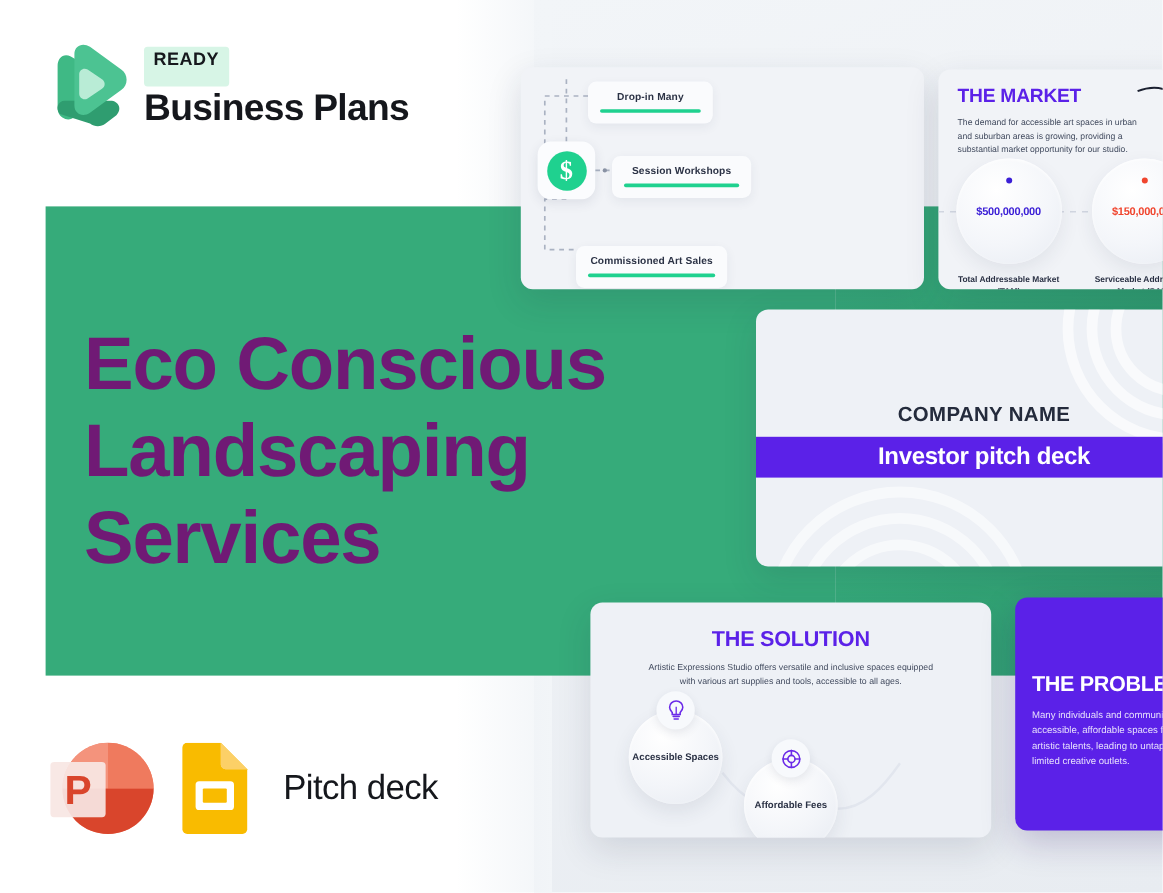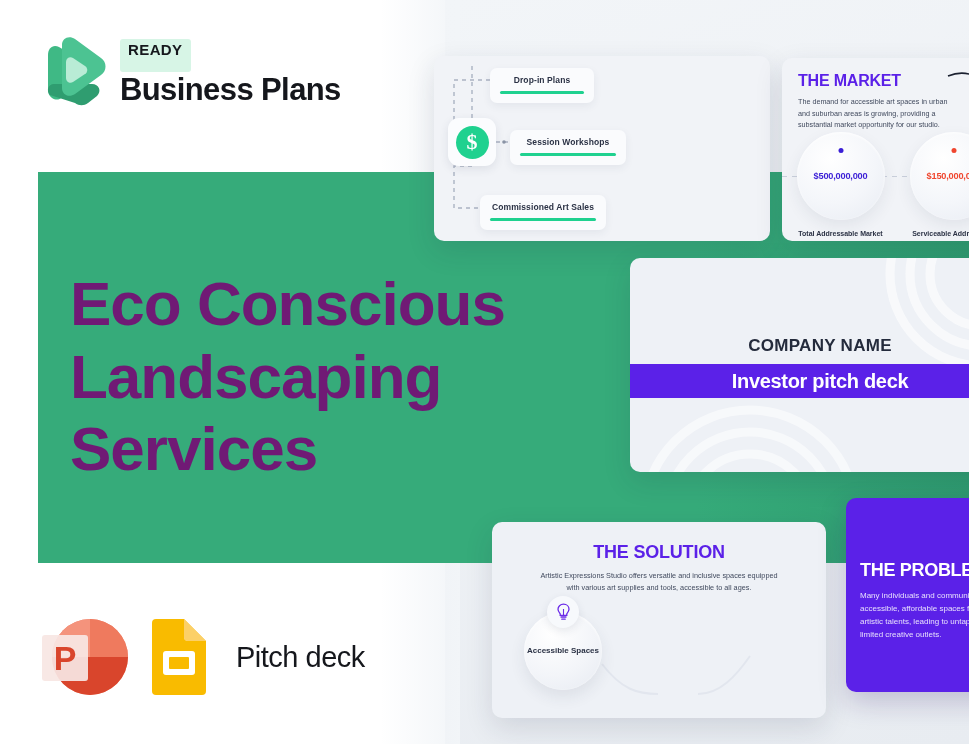--- a/index.html
+++ b/index.html
@@ -108,21 +108,21 @@
   .bm-item-label {
     font-size: 8.5px; font-weight: 700; color: #2b3245;
     text-align: center; white-space: nowrap; letter-spacing: .1px;
   }
   .bm-item-bar {
     height: 2.5px; border-radius: 2px; background: #1fd18f;
     margin-top: 6px; width: 100%;
   }
   .bm-i1 { left: 56px; top: 12px; width: 104px; }
   .bm-i2 { left: 76px; top: 74px; width: 116px; }
-  .bm-i3 { left: 46px; top: 139px; width: 126px; }
+  .bm-i3 { left: 46px; top: 149px; width: 126px; }
   .bm-lines { position: absolute; left: 0; top: 0; width: 230px; height: 185px; }
 
   .bm-purple {
     position: absolute; right: 0; top: 0; width: 186px; height: 185px;
     background: #5b21e8;
     border-top-left-radius: 120px 92px;
     border-bottom-left-radius: 120px 92px;
     padding: 46px 18px 0 36px;
   }
   .bm-title {
@@ -171,21 +171,21 @@
   }
   .cn-band {
     position: absolute; left: 0; right: 0; top: 106px; height: 34px;
     background: #5b21e8; display: flex; align-items: center; justify-content: center;
   }
   .cn-band-text {
     color: #fff; font-size: 20px; font-weight: 700; letter-spacing: -.3px;
   }
 
   
-  .s-solution { left: 492px; top: 522px; width: 334px; height: 196px; background: #eef1f6; }
+  .s-solution { left: 492px; top: 502px; width: 334px; height: 196px; background: #eef1f6; }
   .sl-title {
     margin-top: 20px; text-align: center;
     color: #5b21e8; font-size: 18px; font-weight: 700; letter-spacing: -.2px;
   }
   .sl-desc {
     margin: 7px auto 0; width: 244px; text-align: center;
     font-size: 7.3px; color: #414a5e; line-height: 1.62;
   }
   .sl-circles { position: absolute; left: 0; top: 72px; width: 100%; height: 124px; }
   .sl-node { position: absolute; display: flex; flex-direction: column; align-items: center; }
@@ -284,21 +284,21 @@
         <path d="M38 86 L20 86 L20 24 L56 24" stroke="#aab2c2" stroke-width="1.4" fill="none" stroke-dasharray="4 4"></path>
         <path d="M62 86 L76 86" stroke="#aab2c2" stroke-width="1.4" fill="none" stroke-dasharray="4 4"></path>
         <path d="M38 110 L20 110 L20 152 L46 152" stroke="#aab2c2" stroke-width="1.4" fill="none" stroke-dasharray="4 4"></path>
         <path d="M38 62 L38 10" stroke="#aab2c2" stroke-width="1.4" fill="none" stroke-dasharray="4 4"></path>
         <circle cx="70" cy="86" r="1.8" fill="#8b94a6"></circle>
       </svg>
       <div class="bm-dollar">
         <div class="bm-dollar-circle">$</div>
       </div>
       <div class="bm-item bm-i1">
-        <div class="bm-item-label">Drop-in Plans</div>
+        <div class="bm-item-label">Drop-in Many</div>
         <div class="bm-item-bar"></div>
       </div>
       <div class="bm-item bm-i2">
         <div class="bm-item-label">Session Workshops</div>
         <div class="bm-item-bar"></div>
       </div>
       <div class="bm-item bm-i3">
         <div class="bm-item-label">Commissioned Art Sales</div>
         <div class="bm-item-bar"></div>
       </div>
@@ -363,20 +363,32 @@
           <div class="sl-badge">
             <svg width="15" height="18" viewBox="0 0 15 18">
               <path d="M7.5 1.2 C4.3 1.2 2 3.5 2 6.3 C2 8.3 3.2 9.6 4.2 10.8 L4.2 12.4 L10.8 12.4 L10.8 10.8 C11.8 9.6 13 8.3 13 6.3 C13 3.5 10.7 1.2 7.5 1.2 Z" fill="none" stroke="#6b2ae8" stroke-width="1.3"></path>
               <path d="M5 14 L10 14 M5.8 16.2 L9.2 16.2" stroke="#6b2ae8" stroke-width="1.3" stroke-linecap="round"></path>
               <path d="M7.5 6 L7.5 12" stroke="#6b2ae8" stroke-width="1.1"></path>
             </svg>
           </div>
           <span class="sl-disc-label">Accessible Spaces</span>
         </div>
       </div>
+      <div class="sl-node sl-n2">
+        <div class="sl-disc">
+          <div class="sl-badge">
+            <svg width="17" height="17" viewBox="0 0 17 17">
+              <circle cx="8.5" cy="8.5" r="7" fill="none" stroke="#6b2ae8" stroke-width="1.3"></circle>
+              <circle cx="8.5" cy="8.5" r="3" fill="none" stroke="#6b2ae8" stroke-width="1.3"></circle>
+              <path d="M8.5 1.5 L8.5 5.5 M8.5 11.5 L8.5 15.5 M1.5 8.5 L5.5 8.5 M11.5 8.5 L15.5 8.5" stroke="#6b2ae8" stroke-width="1.3" stroke-linecap="round"></path>
+            </svg>
+          </div>
+          <span class="sl-disc-label">Affordable Fees</span>
+        </div>
+      </div>
     </div>
   </div>
 
   <div class="slide s-problem">
     <div class="pr-title">THE PROBLEM</div>
     <div class="pr-desc">Many individuals and communities lack accessible, affordable spaces for exploring their artistic talents, leading to untapped potential and limited creative outlets.</div>
   </div>
 
 </div>
 

